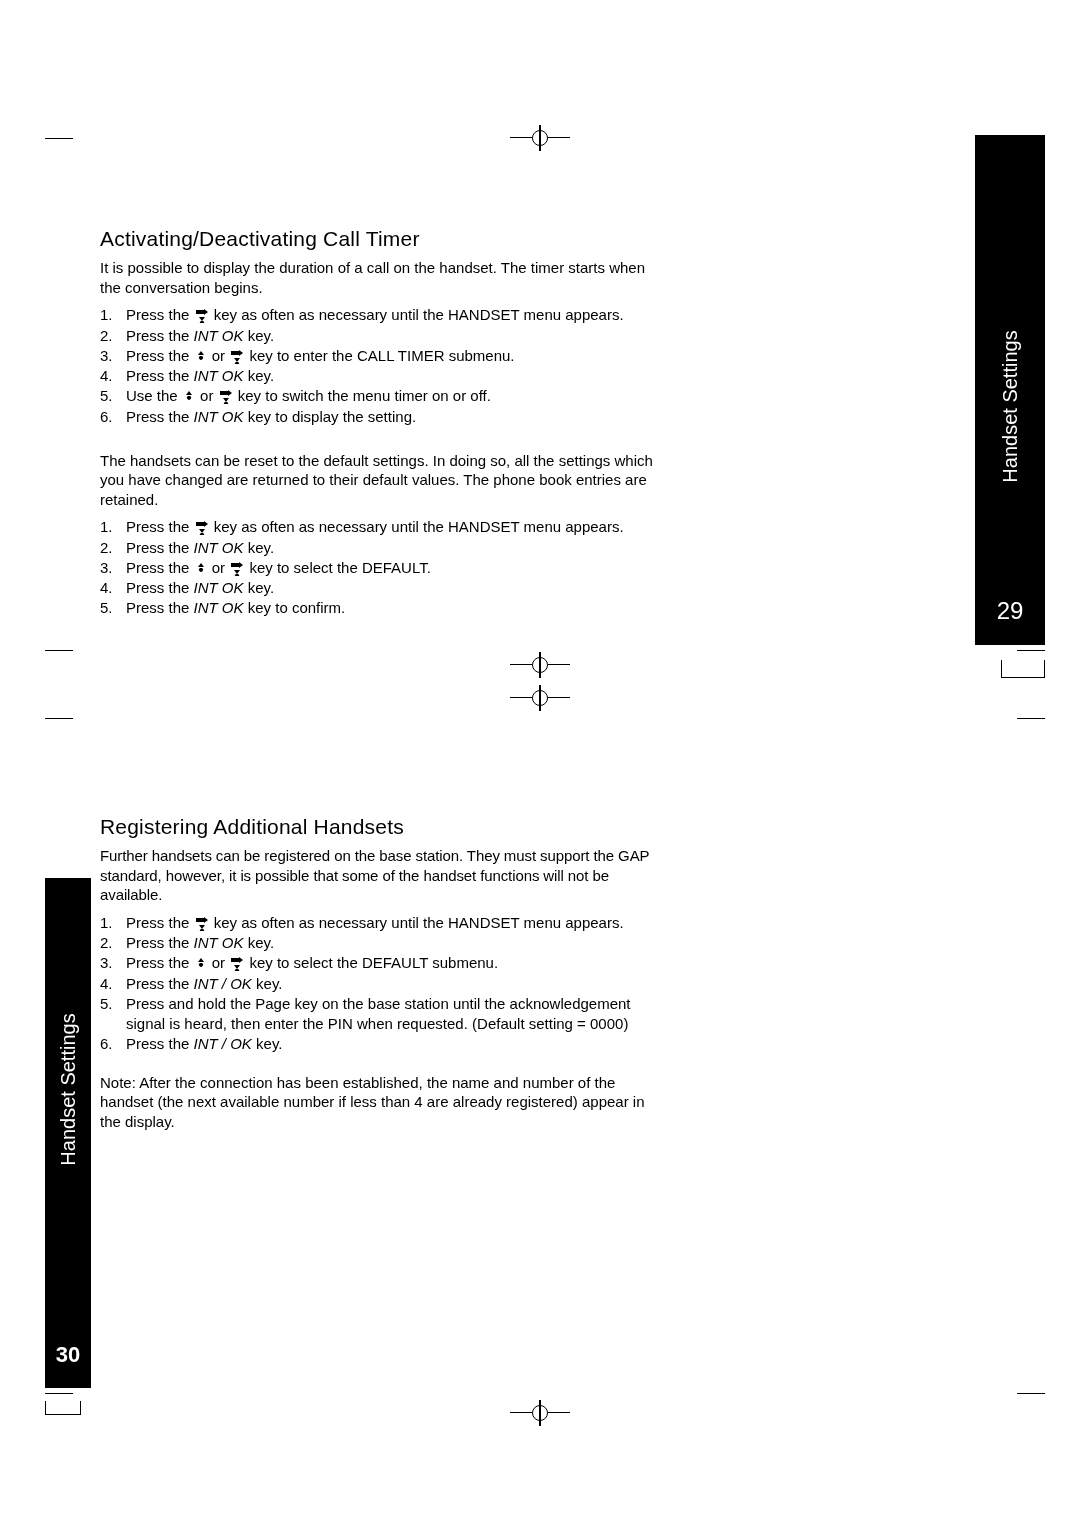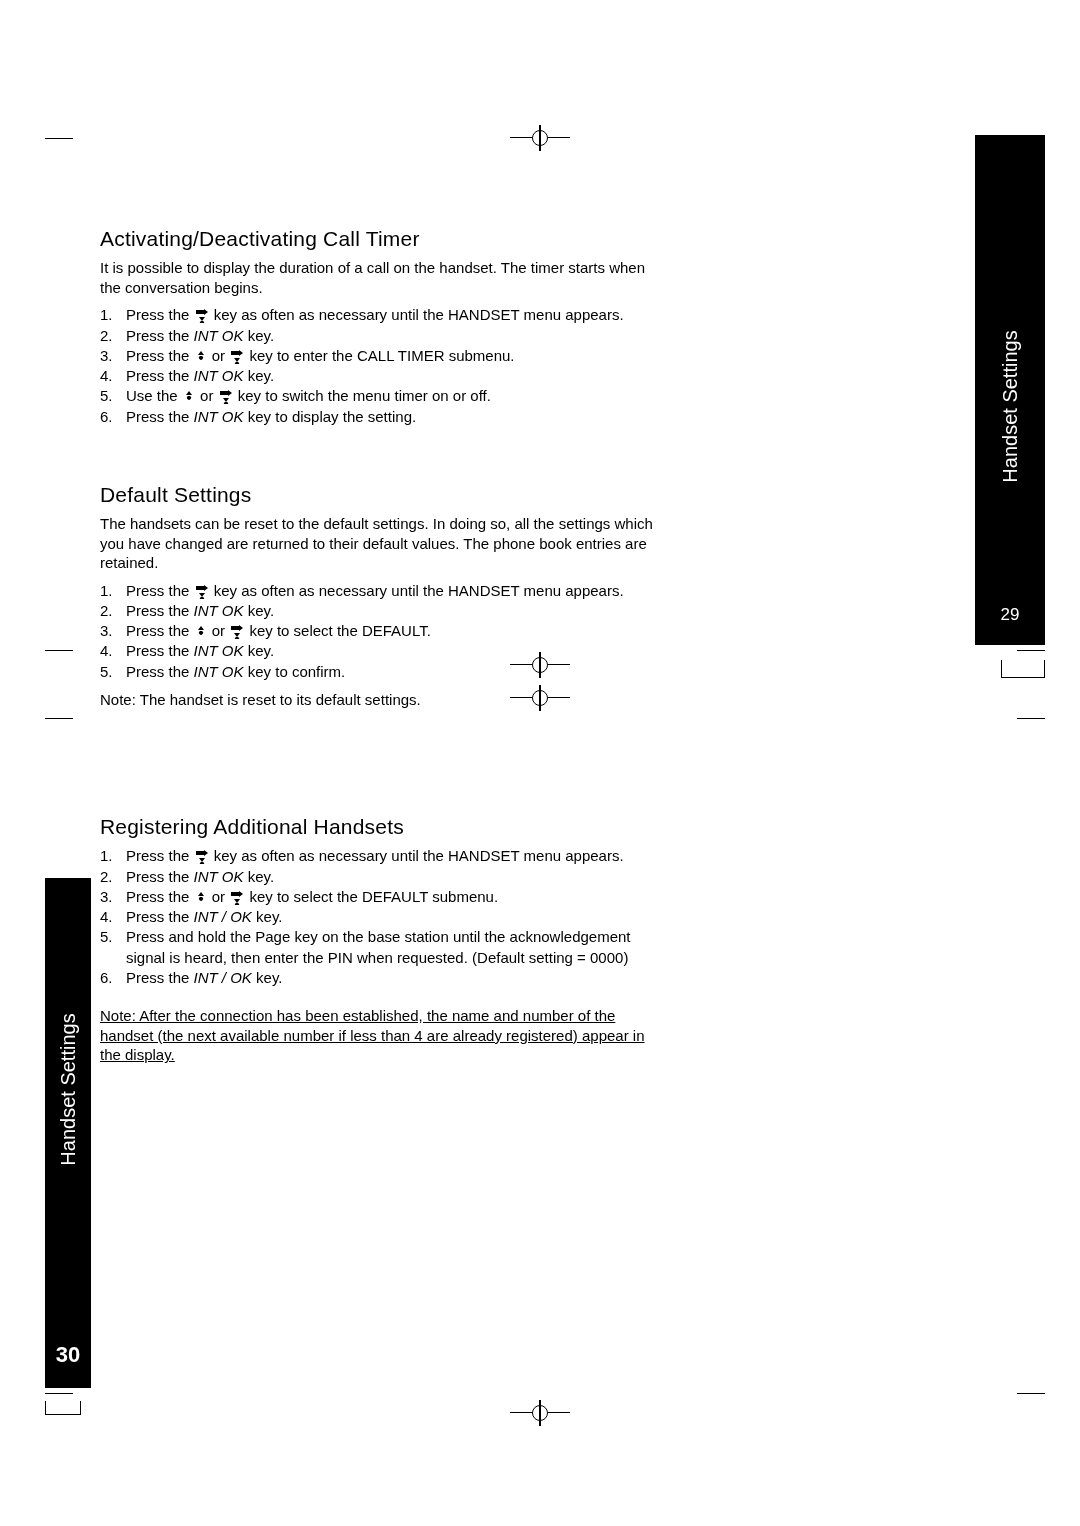--- a/index.html
+++ b/index.html
@@ -110,21 +110,21 @@
     transform: translateX(-50%) rotate(-90deg);
     transform-origin: center;
     font-size: 20px;
     white-space: nowrap;
   }
   .side-tab-right .pagenum {
     position: absolute;
     bottom: 20px;
     width: 100%;
     text-align: center;
-    font-size: 17px;
+    font-size: 24px;
   }
   
   .small-rect-right {
     position: absolute;
     right: 35px;
     top: 660px;
     width: 44px;
     height: 18px;
     border: 1.2px solid #000;
     border-top: none;
@@ -225,21 +225,20 @@
             </svg><span> key to switch the menu timer on or off.</span></span>
         </li>
       <li>
           <span class="num">6.</span>
           <span class="txt"><span>Press the </span><span class="key">INT  OK</span><span> key to display the setting.</span></span>
         </li>
     </ol>
 
     <div class="section-gap"></div>
 
-    <h2 class="subhead">Default Settings</h2>
     <p class="para">The handsets can be reset to the default settings. In doing so, all the settings which you have changed are returned to their default values. The phone book entries are retained.</p>
     <ol class="steps">
       <li>
           <span class="num">1.</span>
           <span class="txt"><span>Press the </span><svg class="glyph" width="16" height="15">
               <path d="M2 2 L10 2 L10 1 L14 4 L10 7 L10 6 L2 6 Z M5 9 L11 9 L8 13 Z M7 13 a2 2 0 1 0 2 0" fill="#000"></path>
             </svg><span> key as often as necessary until the HANDSET menu appears.</span></span>
         </li>
       <li>
           <span class="num">2.</span>
@@ -255,21 +254,20 @@
         </li>
       <li>
           <span class="num">4.</span>
           <span class="txt"><span>Press the </span><span class="key">INT  OK</span><span> key.</span></span>
         </li>
       <li>
           <span class="num">5.</span>
           <span class="txt"><span>Press the </span><span class="key">INT  OK</span><span> key to confirm.</span></span>
         </li>
     </ol>
-    <p class="para" style="margin-top:8px;">Note: The handset is reset to its default settings.</p>
   </div>
 
   <div class="crop-h-left" style="top:650px;"></div>
   <div class="crop-h-right" style="top:650px;"></div>
   <div class="crop-center" style="top:655px;">
     <div class="line-l"></div>
       <div class="line-r"></div>
       <div class="circ"></div>
       <div class="vline"></div>
   </div>
@@ -287,20 +285,21 @@
 
   <div class="side-tab-left">
     <div class="label">Handset Settings</div>
     <div class="pagenum">30</div>
   </div>
   <div class="small-rect-left"></div>
 
   <div class="content content-bottom" style="top:20px; width:560px;">
 
     <h2 class="subhead">Registering Additional Handsets</h2>
+    <p class="para" style="letter-spacing:-0.1px;">Further handsets can be registered on the base station. They must support the GAP standard, however, it is possible that some of the handset functions will not be available.</p>
     <ol class="steps">
       <li>
           <span class="num">1.</span>
           <span class="txt"><span>Press the </span><svg class="glyph" width="16" height="15">
               <path d="M2 2 L10 2 L10 1 L14 4 L10 7 L10 6 L2 6 Z M5 9 L11 9 L8 13 Z M7 13 a2 2 0 1 0 2 0" fill="#000"></path>
             </svg><span> key as often as necessary until the HANDSET menu appears.</span></span>
         </li>
       <li>
           <span class="num">2.</span>
           <span class="txt"><span>Press the </span><span class="key">INT  OK</span><span> key.</span></span>
@@ -319,21 +318,21 @@
         </li>
       <li>
           <span class="num">5.</span>
           <span class="txt"><span>Press and hold the Page key on the base station until the acknowledgement signal is heard, then enter the PIN when requested. (Default setting = 0000)</span></span>
         </li>
       <li>
           <span class="num">6.</span>
           <span class="txt"><span>Press the </span><span class="key">INT / OK</span><span>  key.</span></span>
         </li>
     </ol>
-    <p class="para" style="margin-top:18px;text-decoration:underline;">Note: After the connection has been established, the name and number of the handset (the next available number if less than 4 are already registered) appear in the display.</p>
+    <p class="para" style="margin-top:18px;">Note: After the connection has been established, the name and number of the handset (the next available number if less than 4 are already registered) appear in the display.</p>
   </div>
 
   <div class="crop-h-left" style="top:630px;"></div>
   <div class="crop-h-right" style="top:630px;"></div>
   <div class="crop-center" style="top:640px;">
     <div class="line-l"></div>
       <div class="line-r"></div>
       <div class="circ"></div>
       <div class="vline"></div>
   </div>

